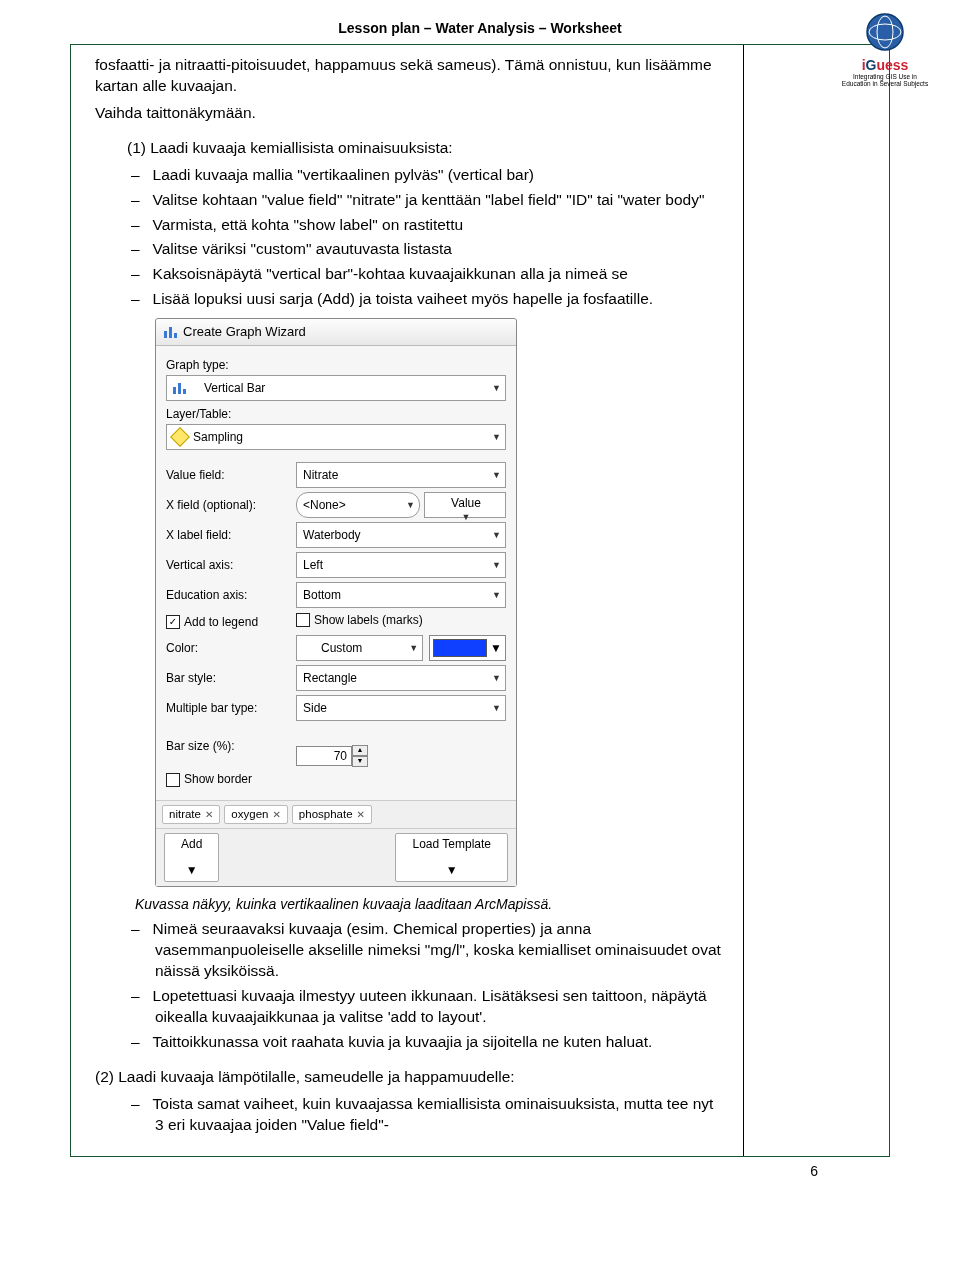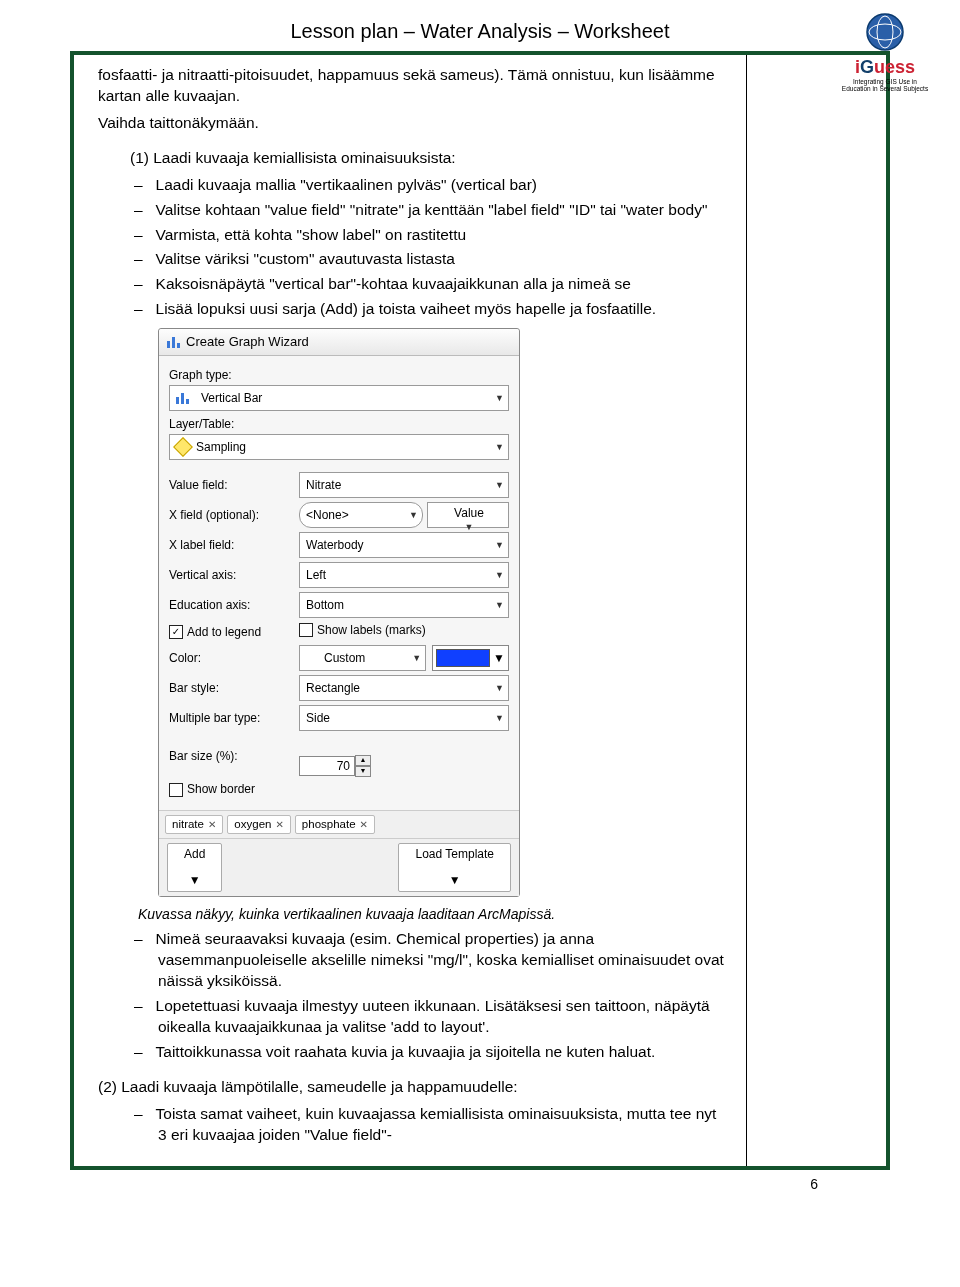--- a/index.html
+++ b/index.html
@@ -8,35 +8,35 @@
     background:#fff;
     width:960px;
     color:#000;
   }
   .page {
     padding:20px 70px 30px 70px;
     position:relative;
   }
   .doc-title {
     text-align:center;
-    font-weight:normal;
-    font-size:20px;
+    font-weight:bold;
+    font-size:14px;
     margin:0 0 8px 0;
   }
   .logo {
     position:absolute;
     top:12px; right:30px;
     width:90px;
     font-size:8px;
     text-align:center;
     color:#000;
   }
   .logo svg {display:block;margin:0 auto 1px auto;}
   .content-box {
-    border:4px solid #14532d;
+    border:1px solid #14532d;
     padding:0;
   }
   .inner {
     border-right:1px solid #000;
     width:630px;
     padding:10px 18px 14px 24px;
     font-size:15.5px;
     line-height:1.35;
   }
   .inner p {margin:0 0 6px 0;}
@@ -99,21 +99,21 @@
 <div class="page">
   <h1 class="doc-title">Lesson plan – Water Analysis – Worksheet</h1>
 
   <div class="logo">
     <svg width="56" height="46" viewBox="0 0 56 46">
       <circle cx="28" cy="20" r="18" fill="#2a5fa8"></circle>
       <path d="M12 20 a16 8 0 1 0 32 0 a16 8 0 1 0 -32 0" fill="none" stroke="#fff" stroke-width="1"></path>
       <path d="M28 4 a8 16 0 1 0 0 32 a8 16 0 1 0 0 -32" fill="none" stroke="#fff" stroke-width="1"></path>
       <circle cx="28" cy="20" r="18" fill="none" stroke="#0b3a6e" stroke-width="1.5"></circle>
     </svg>
-    <div style="font-weight:bold;font-size:18px;color:#c23;margin-top:-2px;">
+    <div style="font-weight:bold;font-size:14px;color:#c23;margin-top:-2px;">
       <span style="color:#c23;">i</span><span style="color:#13406b;">G</span><span style="color:#c23;">uess</span>
     </div>
     <div style="font-size:6.5px;color:#000;line-height:1.1;">Integrating GIS Use in Education in Several Subjects</div>
   </div>
 
   <div class="content-box">
     <div class="inner">
       <p>fosfaatti- ja nitraatti-pitoisuudet, happamuus sekä sameus). Tämä onnistuu, kun lisäämme kartan alle kuvaajan.</p>
       <p>Vaihda taittonäkymään.</p>
       <p style="margin-top:14px;margin-left:32px;">(1) Laadi kuvaaja kemiallisista ominaisuuksista:</p>
@@ -132,21 +132,21 @@
           <span class="vb-icon">
               <span></span>
               <span></span>
               <span></span>
             </span>
           <span>Create Graph Wizard</span>
         </div>
         <div class="wiz-body">
           <div class="lbl">Graph type:</div>
           <div class="combo">
-            <span style="display:flex;align-items:center;gap:12px;">
+            <span style="display:flex;align-items:center;gap:18px;">
                 <span class="vb-icon">
                   <span></span>
                   <span></span>
                   <span></span>
                 </span>
                 <span>Vertical Bar</span>
               </span>
             <span class="caret">▼</span>
           </div>
 

